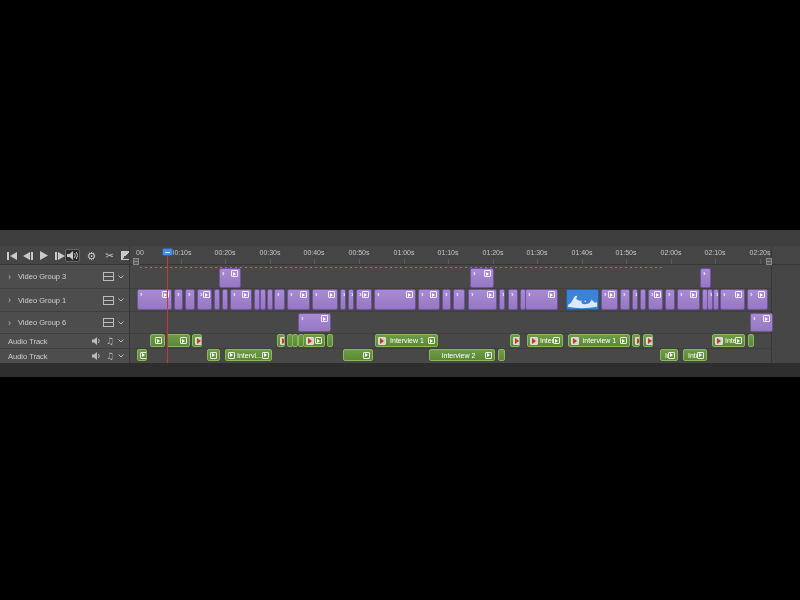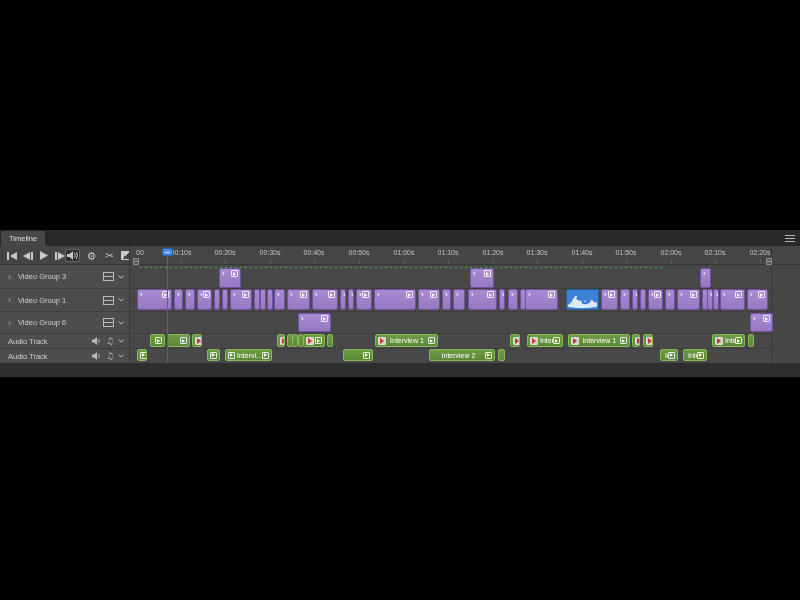--- a/index.html
+++ b/index.html
@@ -60,28 +60,20 @@
   .renderline{position:absolute;height:1px;z-index:20;
               background:repeating-linear-gradient(90deg,#3fae4a 0 2px,transparent 2px 5px);}
   .bottombar{position:absolute;left:0;top:133px;width:800px;height:14px;background:#2e2e2e;}
 </style>
 </head>
 <body>
 
 <div id="stage">
   <div id="tl-panel">
 
-    <div class="tabbar">
-      <div class="tab">Timeline</div>
-      <div class="panel-menu">
-          <i></i>
-          <i></i>
-          <i></i>
-        </div>
-    </div>
 
     <div class="toolstrip"></div>
     <div class="ruler-hit"></div>
     <div id="toolbar">
         <div class="tbtn" style="left: 4px;">
           <span>
             <svg width="10" height="8" viewBox="0 0 10 8">
               <rect x="0" y="0" width="2" height="8" fill="#c9c9c9"></rect>
               <path d="M10 0 L3 4 L10 8 Z" fill="#c9c9c9"></path>
             </svg>

